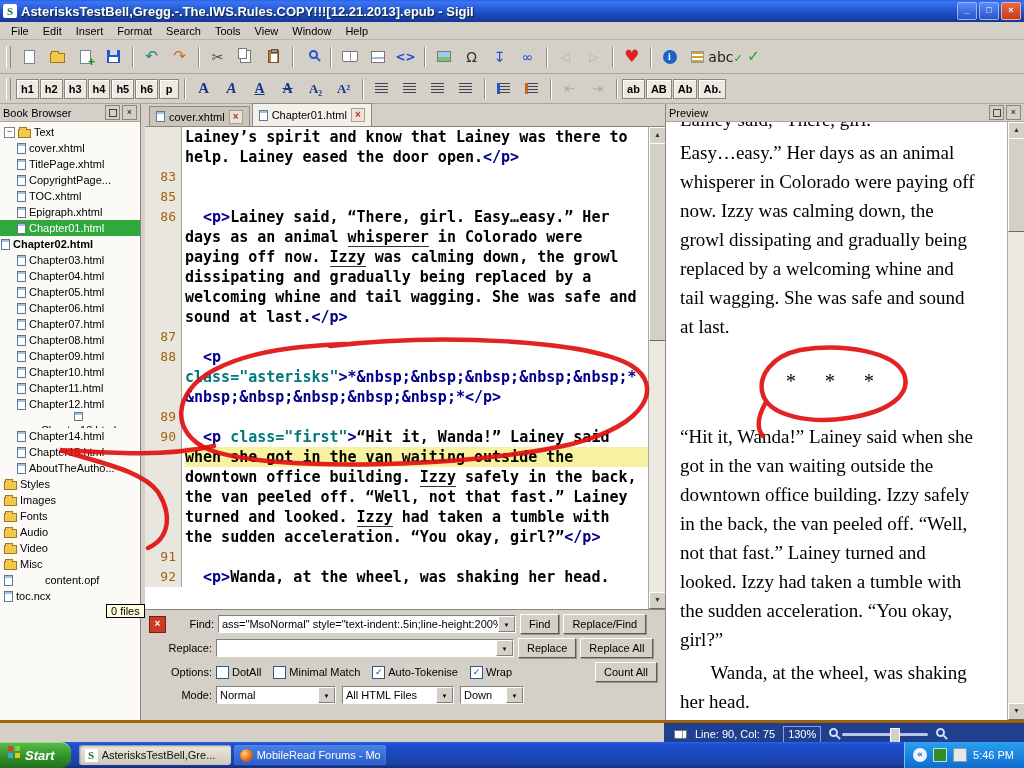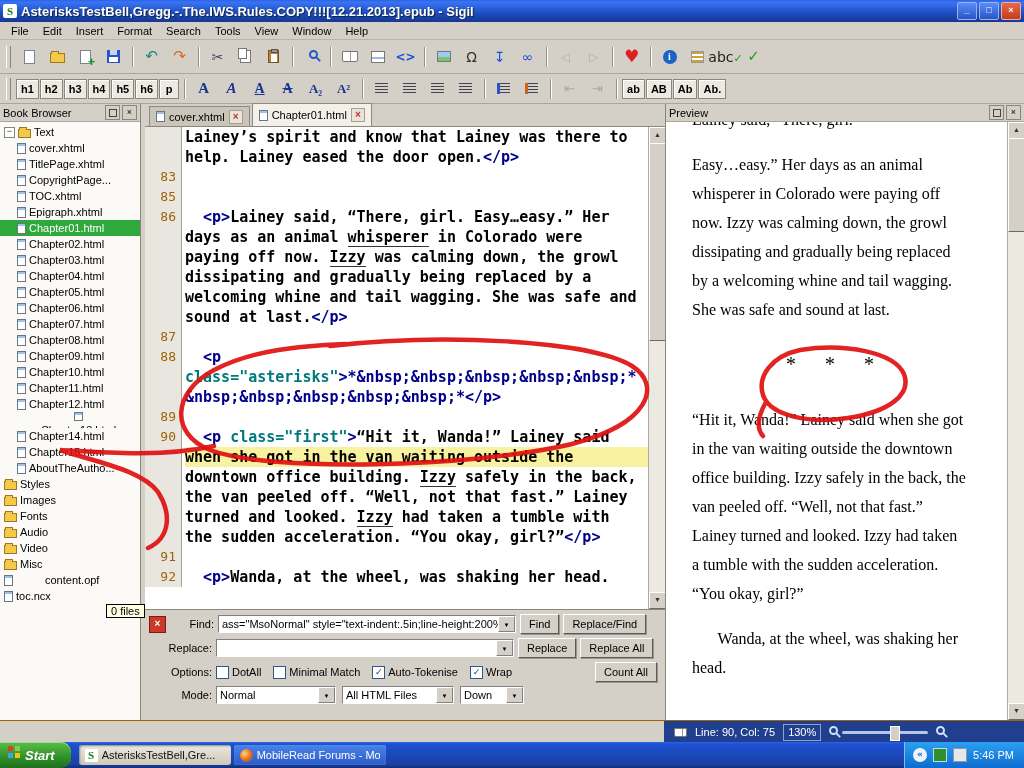--- a/index.html
+++ b/index.html
@@ -124,27 +124,27 @@
   .cb{width:11px;height:11px;background:#fff;border:1px solid #2a5a8a;font:bold 9px/10px "DejaVu Sans",sans-serif;
     text-align:center;color:#1a3a6a;}
   #count-all{margin-left:auto;margin-right:4px;}
   [data-name="combo-mode"]{width:120px;}
   [data-name="combo-files"]{width:112px;}
   [data-name="combo-direction"]{width:64px;}
   
   #preview{position:absolute;left:665px;top:104px;width:359px;height:616px;background:#d4d0c8;
     display:flex;flex-direction:column;border-left:1px solid #8a867c;box-sizing:border-box;}
   #pv-content{flex:1;background:#fff;position:relative;overflow:hidden;padding:4px 26px 0 10px;margin-right:16px;}
-  .pv-p{margin:16px;font-family:"Liberation Serif",serif;font-size:16px;line-height:29px;}
+  .pv-p{margin:4px;font-family:"Liberation Serif",serif;font-size:19px;line-height:29px;}
   .pv-p.clip{margin-top:-21px;}
   .pv-p.stars{text-align:center;font-style:italic;word-spacing:24px;margin:26px 0;font-size:20px;}
   .pv-p.indent{text-indent:1.6em;}
   #pv-sb{position:absolute;right:0;top:18px;bottom:0;width:16px;background:#ece9e0;border-left:1px solid #aaa;}
   
-  #statusbar{position:absolute;left:0;top:720px;width:1024px;height:37px;background:#d4d0c8;border-top:1px solid #a16207;box-sizing:border-box;}
+  #statusbar{position:absolute;left:0;top:720px;width:1024px;height:37px;background:#d4d0c8;border-top:3px solid #a16207;box-sizing:border-box;}
   #statusright{position:absolute;left:664px;top:0;width:360px;height:22px;background:#203f8f;color:#fff;
     display:flex;align-items:center;gap:8px;padding:0 10px;font-size:11px;box-sizing:border-box;}
   .zbox{border:1px solid #8fa0d0;padding:0 4px;height:15px;line-height:15px;}
   .sl-groove{width:86px;height:3px;background:#b8c4e8;border-radius:2px;position:relative;}
   .sl-thumb{position:absolute;left:55%;top:-5px;width:8px;height:13px;background:#d4d0c8;border:1px solid #fff;}
   .i-mag.lt{border-color:#cfe0f8;} .i-mag.lt::after{background:#cfe0f8;}
   
   #taskbar{position:absolute;left:0;top:742px;width:1024px;height:26px;
     background:linear-gradient(180deg,#2a63e8 0%,#1e4fd0 10%,#1941a5 85%,#122e78 100%);
     display:flex;align-items:center;}
@@ -373,21 +373,21 @@
           <span class="tlab" data-name="tree-item-label">TOC.xhtml</span>
         </div>
         <div class="tree-row" data-name="tree-item-epigraph-xhtml" style="padding-left: 17px;">
           <span class="mi i-file" data-name="file-icon"></span>
           <span class="tlab" data-name="tree-item-label">Epigraph.xhtml</span>
         </div>
         <div class="tree-row sel" data-name="tree-item-chapter01-html" style="padding-left: 17px;">
           <span class="mi i-file" data-name="file-icon"></span>
           <span class="tlab" data-name="tree-item-label">Chapter01.html</span>
         </div>
-        <div class="tree-row" data-name="tree-item-chapter02-html" style="padding-left: 17px;">
+        <div class="tree-row" data-name="tree-item-chapter02-html" style="padding-left: 1px; font-weight: bold;">
           <span class="mi i-file" data-name="file-icon"></span>
           <span class="tlab" data-name="tree-item-label">Chapter02.html</span>
         </div>
         <div class="tree-row" data-name="tree-item-chapter03-html" style="padding-left: 17px;">
           <span class="mi i-file" data-name="file-icon"></span>
           <span class="tlab" data-name="tree-item-label">Chapter03.html</span>
         </div>
         <div class="tree-row" data-name="tree-item-chapter04-html" style="padding-left: 17px;">
           <span class="mi i-file" data-name="file-icon"></span>
           <span class="tlab" data-name="tree-item-label">Chapter04.html</span>

